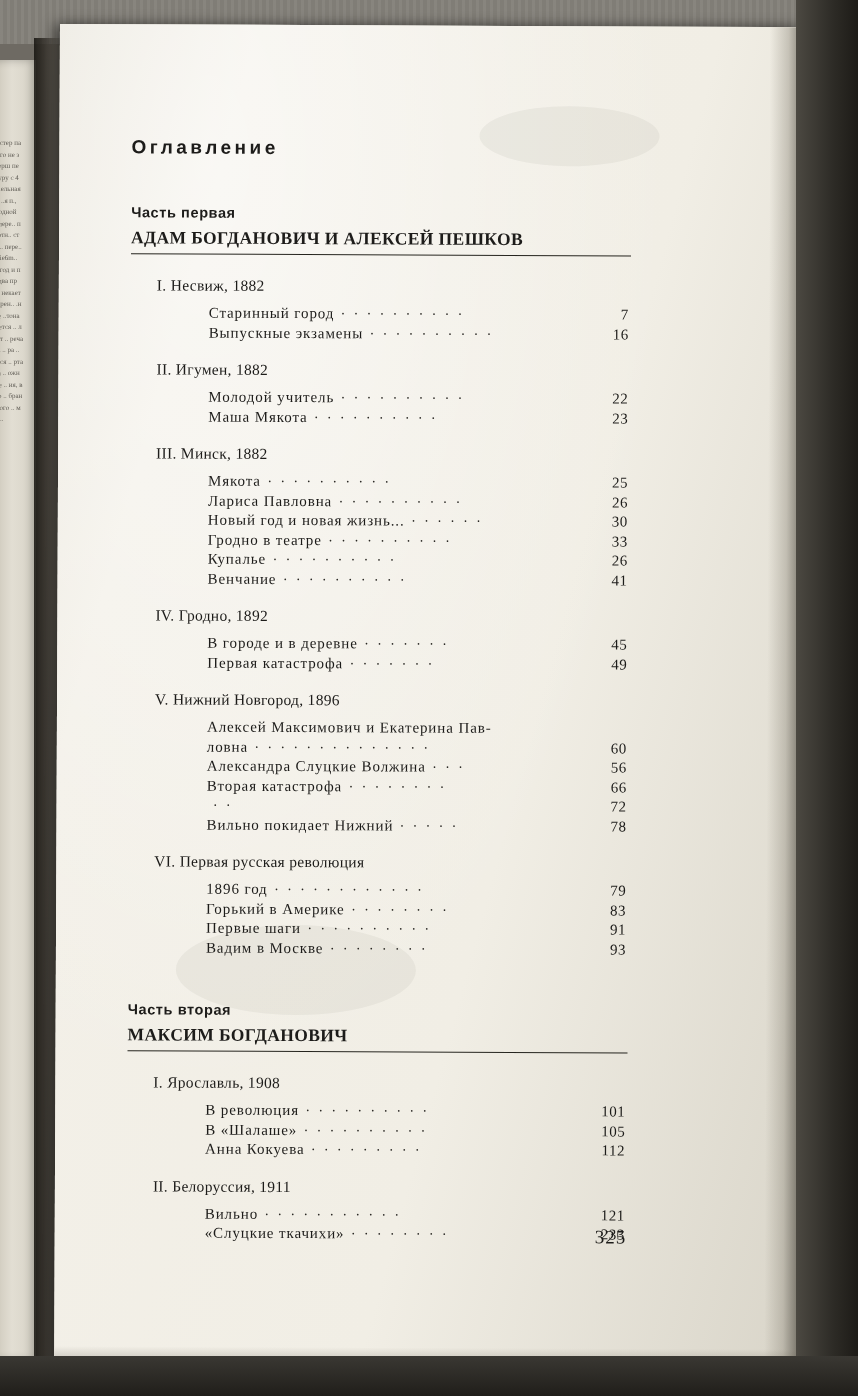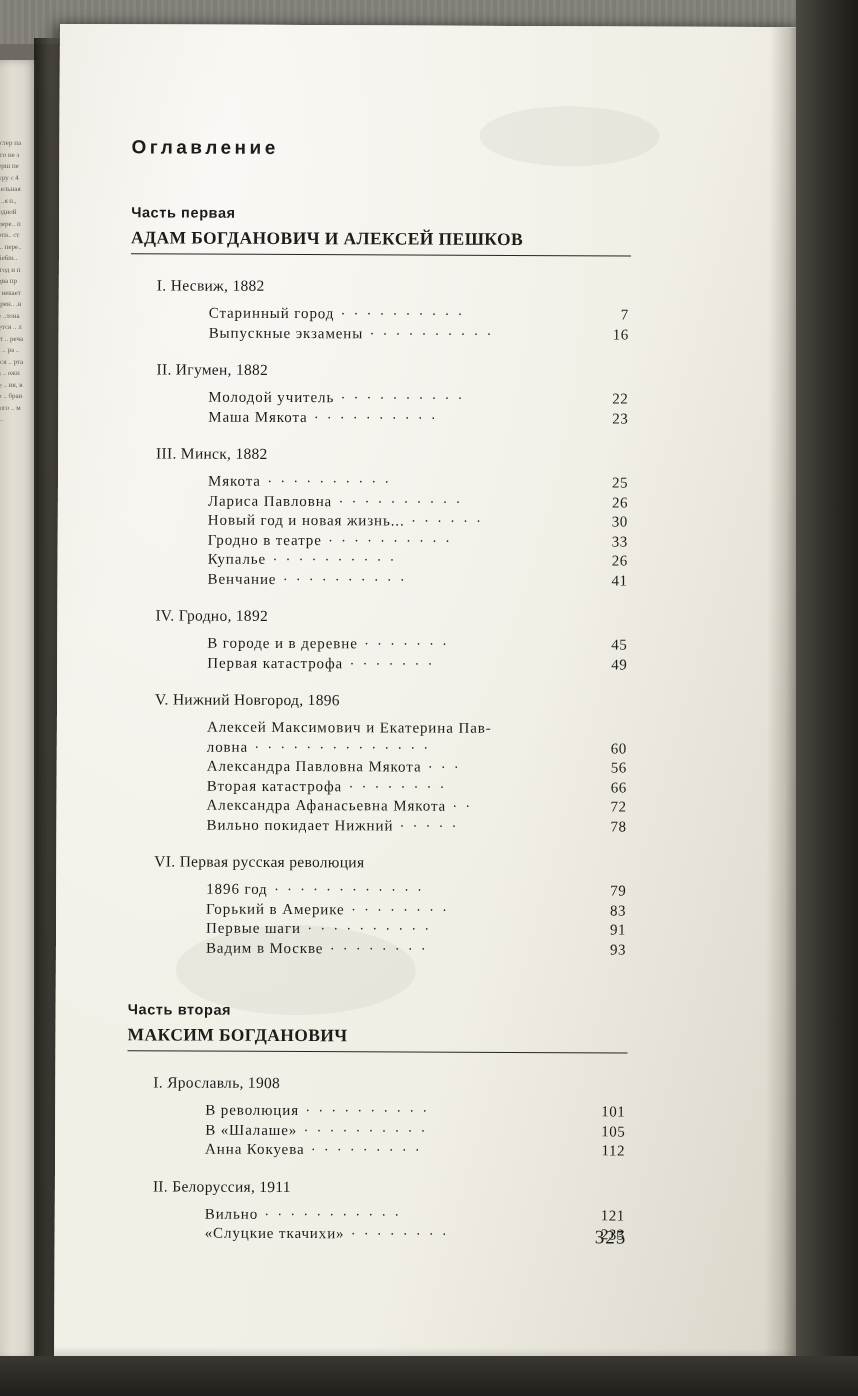--- a/index.html
+++ b/index.html
@@ -330,31 +330,30 @@
           <div class="chapter-head">V. Нижний Новгород, 1896</div>
           <div class="entry wrap">
             <div class="line1">Алексей Максимович и Екатерина Пав-</div>
             <div class="line2">
               <span class="entry-title">ловна</span>
               <span class="entry-dots">. . . . . . . . . . . . . .</span>
               <span class="entry-page">60</span>
             </div>
           </div>
           <div class="entry">
-            <span class="entry-title">Александра Павловна Мякота</span>
+            <span class="entry-title">Александра Слуцкие Волжина</span>
             <span class="entry-dots">. . .</span>
             <span class="entry-page">56</span>
           </div>
           <div class="entry">
             <span class="entry-title">Вторая катастрофа</span>
             <span class="entry-dots">. . . . . . . .</span>
             <span class="entry-page">66</span>
           </div>
           <div class="entry">
-            <span class="entry-title">Александра Афанасьевна Мякота</span>
             <span class="entry-dots">. .</span>
             <span class="entry-page">72</span>
           </div>
           <div class="entry">
             <span class="entry-title">Вильно покидает Нижний</span>
             <span class="entry-dots">. . . . .</span>
             <span class="entry-page">78</span>
           </div>
         </div>
 

